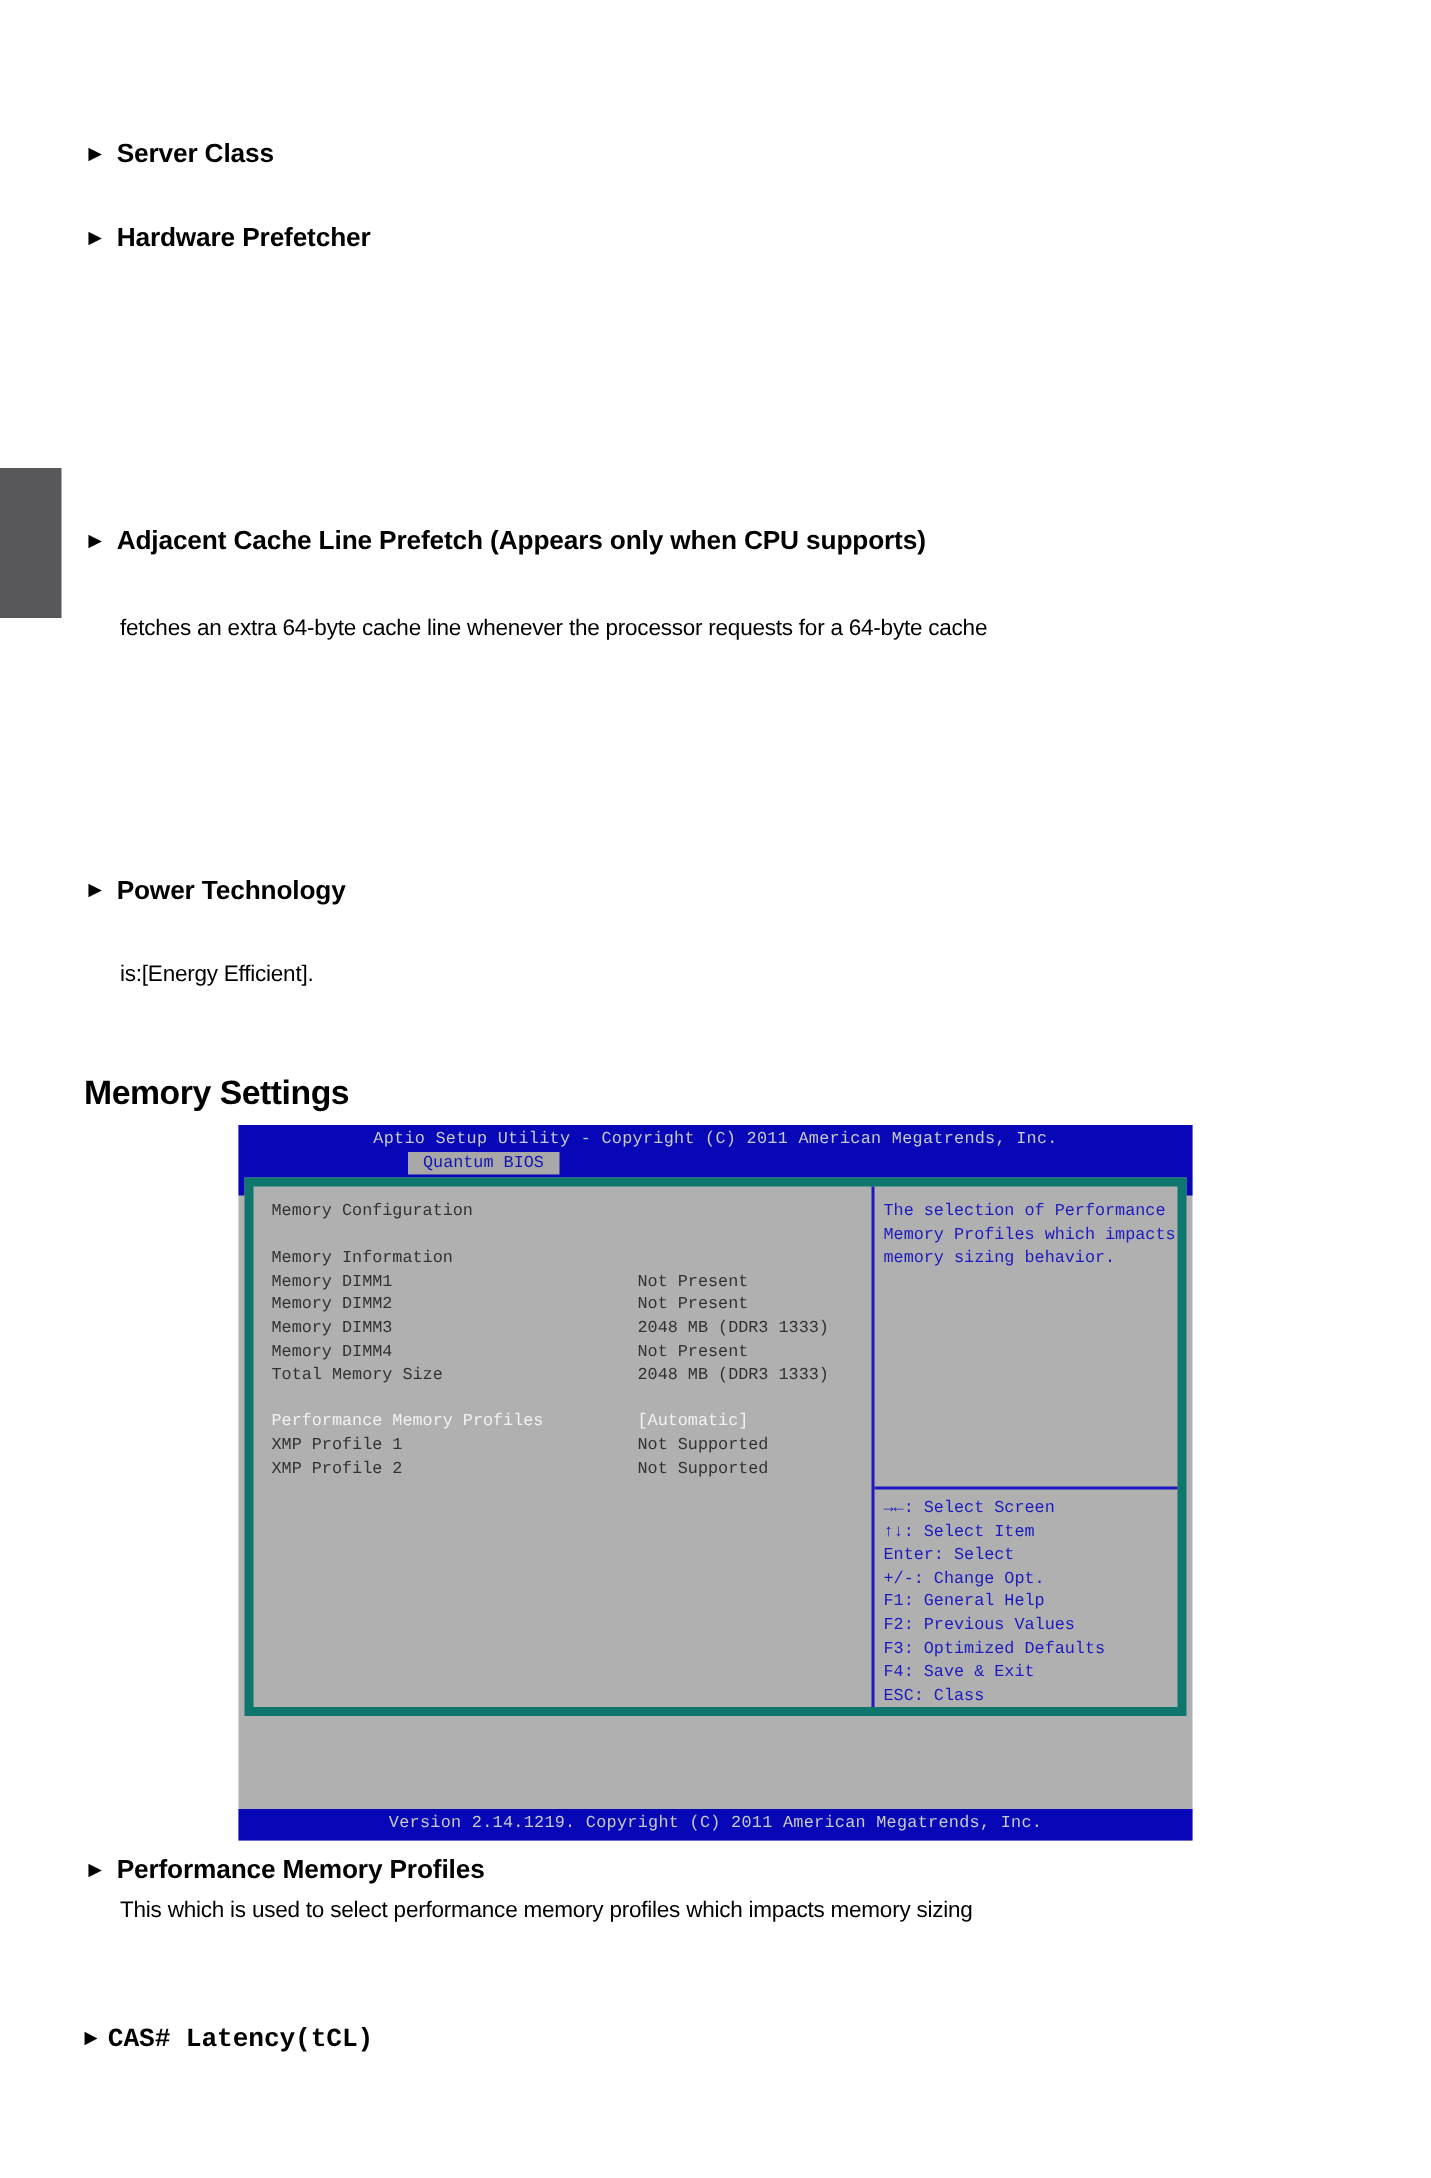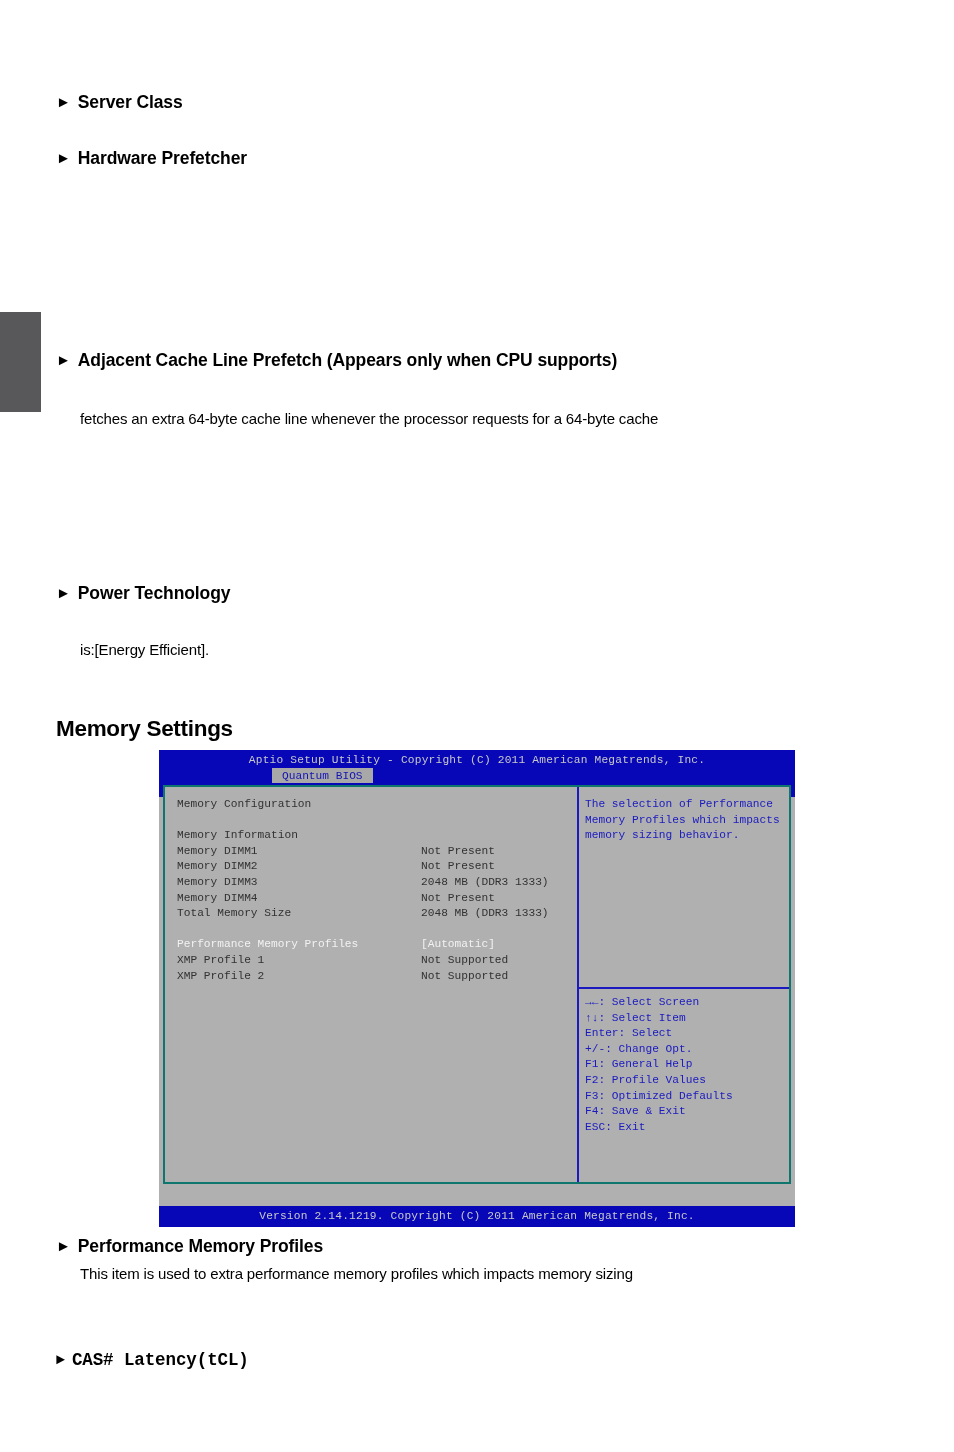--- a/index.html
+++ b/index.html
@@ -94,23 +94,23 @@
     color: #1414b4;
     white-space: nowrap;
     box-sizing: border-box;
   }
 
   .bios-body {
     position: absolute;
     left: 4px;
     top: 35px;
     width: 628px;
-    height: 399px;
+    height: 359px;
     box-sizing: border-box;
-    border: 2px solid #0f766e;
+    border: 6px solid #0f766e;
     background: #b0b0b0;
   }
   .bios-left {
     position: absolute;
     left: 0; top: 0;
     width: 414px;
     height: 100%;
     box-sizing: border-box;
     border-right: 2px solid #1a1ac0;
   }
@@ -222,31 +222,31 @@
           <div class="row" style="top: 166px; left: 0px; width: 100%;"><span class="lbl dim">XMP Profile 1</span><span class="val dim">Not Supported</span></div>
           <div class="row" style="top: 181.6px; left: 0px; width: 100%;"><span class="lbl dim">XMP Profile 2</span><span class="val dim">Not Supported</span></div>
         </div>
     </div>
 
     <div class="bios-right">
       <div class="help-text">The selection of Performance
 Memory Profiles which impacts
 memory sizing behavior.</div>
       <div class="help-sep"></div>
-      <div class="keys" id="bios-keys"><div>→←: Select Screen</div><div>↑↓: Select Item</div><div>Enter: Select</div><div>+/-: Change Opt.</div><div>F1: General Help</div><div>F2: Profile Values</div><div>F3: Optimized Defaults</div><div>F4: Save &amp; Exit</div><div>ESC: Exit</div></div>
+      <div class="keys" id="bios-keys"><div>→←: Select Screen</div><div>↑↓: Select Item</div><div>Enter: Select</div><div>+/-: Change Opt.</div><div>F1: General Help</div><div>F2: Previous Values</div><div>F3: Optimized Defaults</div><div>F4: Save &amp; Exit</div><div>ESC: Class</div></div>
     </div>
 
   </div>
 
   <div class="bios-footer">
     <div class="bios-footer-text">Version 2.14.1219. Copyright (C) 2011 American Megatrends, Inc.</div>
   </div>
 </div>
 
 <div class="doc-line bullet-head" style="left:56px; top:1236px;">
   <span class="tri">►</span><span>Performance Memory Profiles</span>
 </div>
 
-<div class="doc-line body-text" style="left:80px; top:1265px;">This item is used to extra performance memory profiles which impacts memory sizing</div>
+<div class="doc-line body-text" style="left:80px; top:1265px;">This which is used to select performance memory profiles which impacts memory sizing</div>
 
 <div class="doc-line bullet-head" style="left:56px; top:1350px;font-family:Liberation Mono, monospace;">
   <span class="tri">►</span><span>CAS# Latency(tCL)</span>
 </div>
 
 </body></html>

